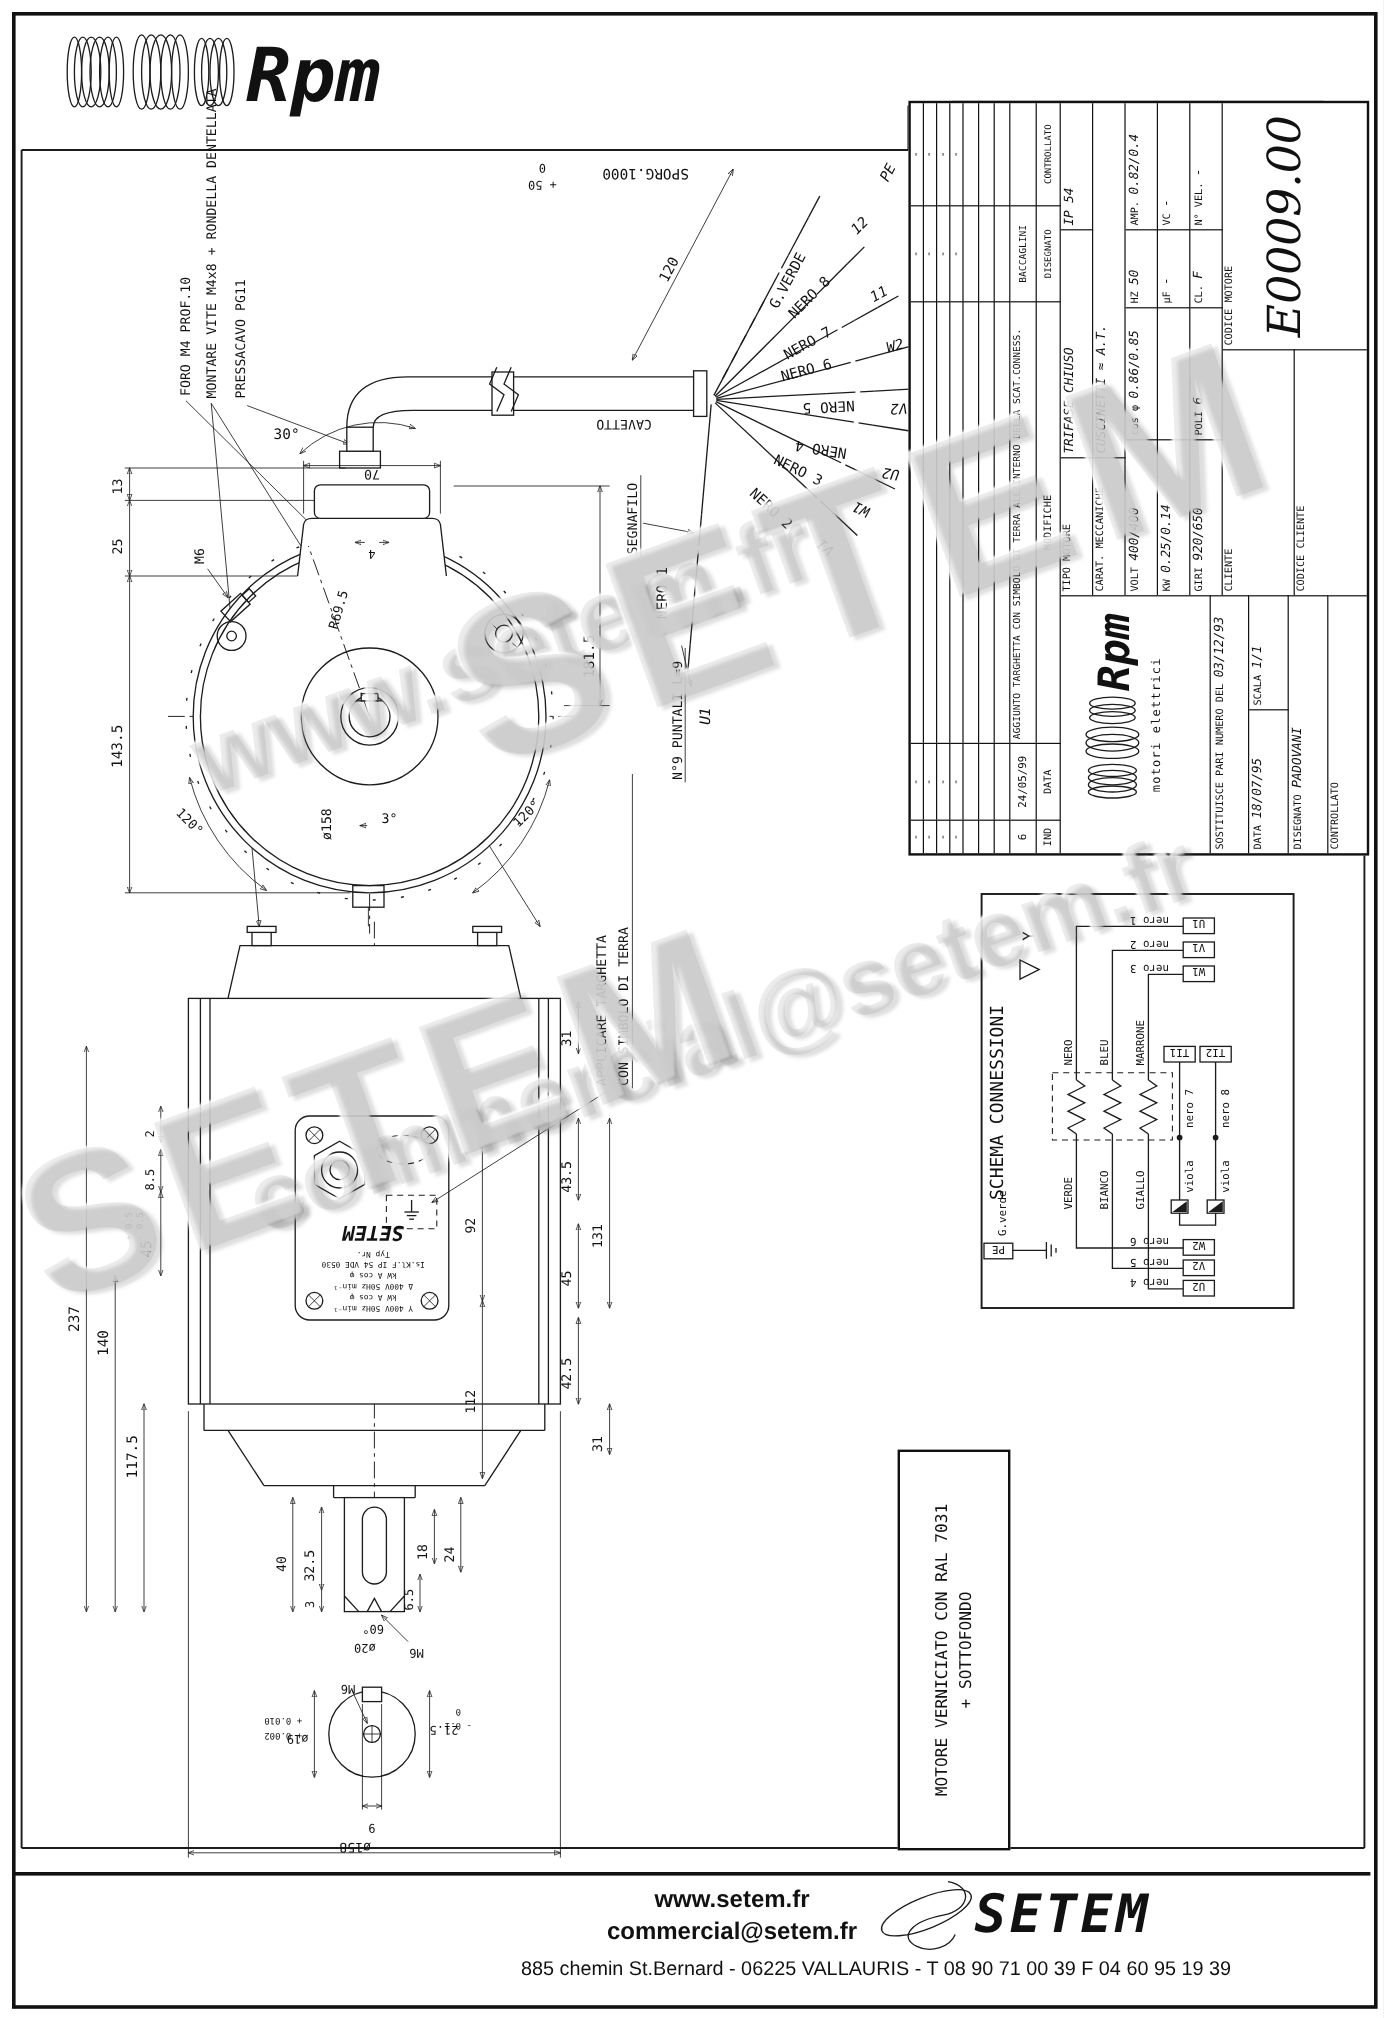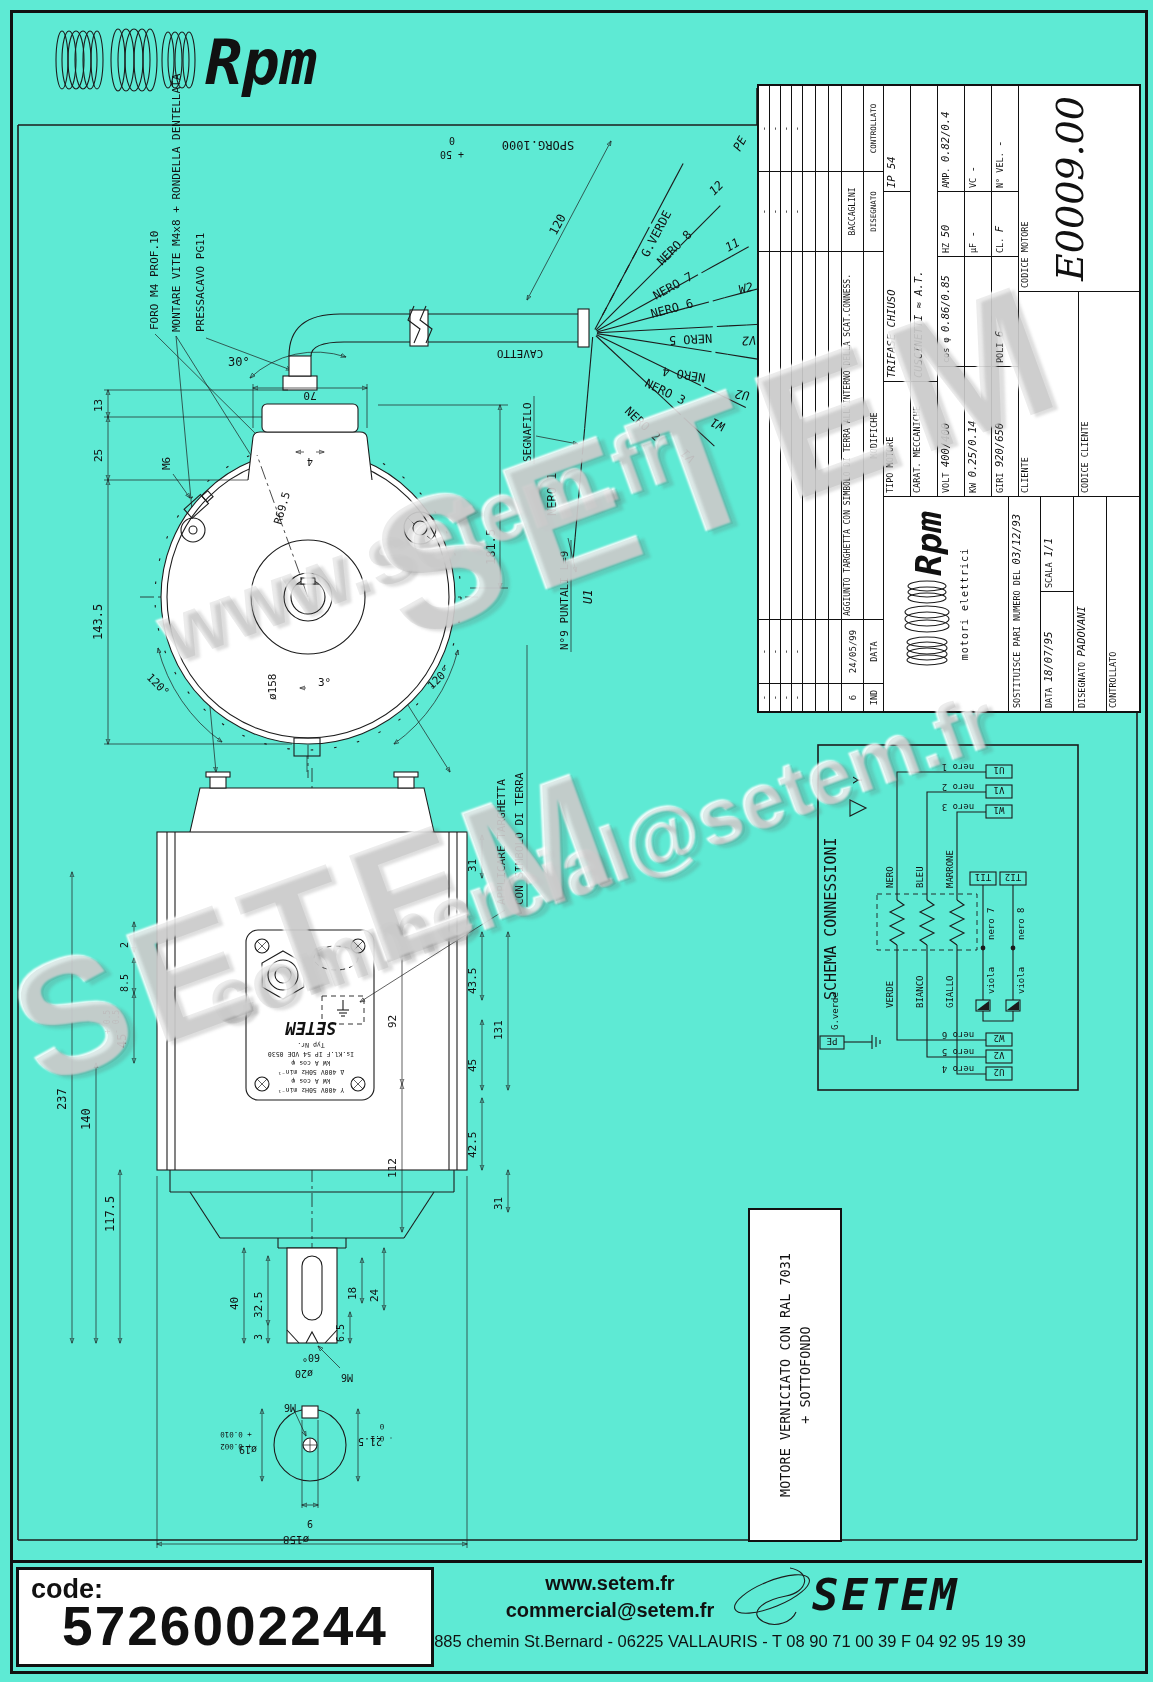--- a/index.html
+++ b/index.html
@@ -1,16 +1,16 @@
 <!DOCTYPE html>
 <html><head>
 <meta charset="utf-8">
 <style>
   html,body{margin:0;padding:0;background:#e8e8e8;}
-  #page{position:relative;width:1153px;height:1682px;background:#5eead4;overflow:hidden;
+  #page{position:relative;width:1153px;height:1682px;background:#ffffff;overflow:hidden;
         font-family:"DejaVu Sans Mono",monospace;color:#111;}
   .abs{position:absolute;}
   
   svg{position:absolute;left:0;top:0;z-index:1;}
   svg line,svg path,svg rect,svg circle,svg ellipse,svg polyline,svg polygon{stroke:#1c1c1c;fill:none;stroke-width:1.1px;}
   svg .wf{fill:#ffffff;}
   svg .bf{fill:#1c1c1c;stroke:none;}
   svg .thin{stroke-width:0.7px;}
   svg .med{stroke-width:1.6px;}
   svg .cl{stroke-dasharray:14 4 3 4;stroke-width:0.8px;}
@@ -702,23 +702,19 @@
     <div>+ SOTTOFONDO</div>
   </div>
 
   <div class="wm" style="left:180px;top:585px;font-size:84px;transform:rotate(-20deg);">www.setem.fr</div>
   <div class="wm" style="left:420px;top:470px;font-size:185px;letter-spacing:16px;transform:rotate(-20deg);">SETEM</div>
   <div class="wm" style="left:225px;top:955px;font-size:80px;transform:rotate(-20deg);">commercial@setem.fr</div>
   <div class="wm" style="left:55px;top:935px;font-size:165px;letter-spacing:12px;transform:rotate(-20deg);">SETEM</div>
 
   <div class="abs" id="footer-divider"></div>
   <div class="abs" id="page-border"></div>
-  <div class="abs" id="code-box">
-    <div id="code-label">code:</div>
-    <div id="code-value">5726002244</div>
-  </div>
   <div class="abs" id="footer-center">
     <div>www.setem.fr</div>
     <div>commercial@setem.fr</div>
   </div>
-  <div class="abs" id="footer-address">885 chemin St.Bernard  -  06225 VALLAURIS  -  T 08 90 71 00 39   F 04 92 95 19 39</div>
+  <div class="abs" id="footer-address">885 chemin St.Bernard  -  06225 VALLAURIS  -  T 08 90 71 00 39   F 04 60 95 19 39</div>
 
 </div>
 
 </body></html>

